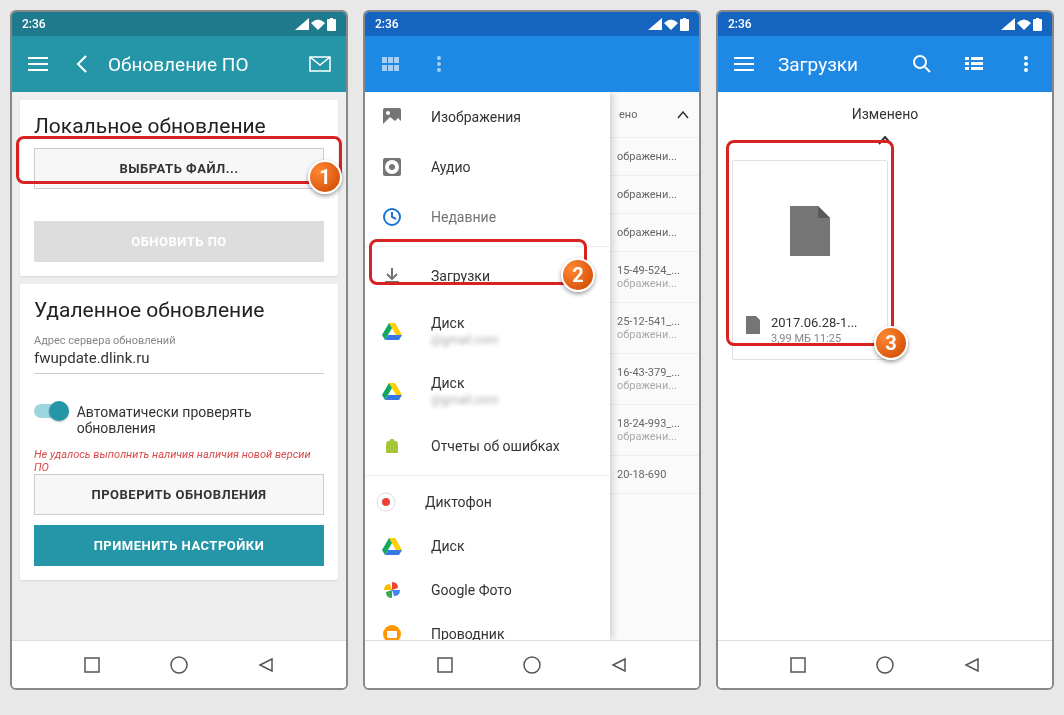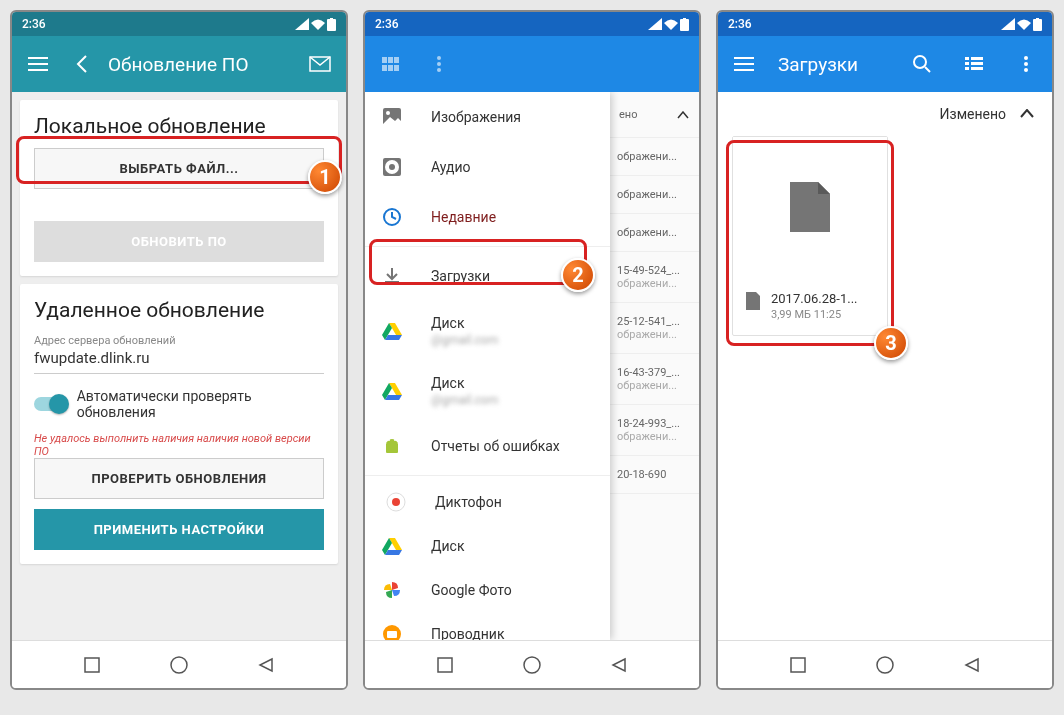--- a/index.html
+++ b/index.html
@@ -16,39 +16,39 @@
   .icon-btn { width: 36px; height: 36px; display: flex; align-items: center; justify-content: center; cursor: pointer; }
   .content { flex: 1; background: #eeeeee; overflow: hidden; position: relative; }
   .content.white { background: #fff; }
   .card { background: #fff; margin: 8px; padding: 14px; border-radius: 2px; box-shadow: 0 1px 2px rgba(0,0,0,0.1); }
   .card h2 { font-size: 21px; font-weight: 400; color: #222; margin-bottom: 10px; }
   .btn { width: 100%; padding: 12px; font-size: 13px; font-weight: 700; text-align: center; border: 1px solid #ccc; background: #f7f7f7; color: #333; cursor: pointer; letter-spacing: 0.5px; text-transform: uppercase; }
   .btn.disabled { background: #ddd; color: #fff; border-color: #ddd; }
   .btn.primary { background: #2596a8; color: #fff; border-color: #2596a8; }
   .small-label { font-size: 11px; color: #888; margin-top: 12px; margin-bottom: 2px; }
   .field-value { font-size: 15px; color: #333; border-bottom: 1px solid #ccc; padding-bottom: 6px; }
-  .toggle-row { display: flex; align-items: center; gap: 10px; margin-top: 14px; }
+  .toggle-row { display: flex; align-items: flex-start; gap: 10px; margin-top: 30px; }
   .toggle { width: 34px; height: 14px; background: #9dd6df; border-radius: 7px; position: relative; }
   .toggle::after { content: ''; position: absolute; width: 20px; height: 20px; background: #2596a8; border-radius: 50%; top: -3px; right: -2px; box-shadow: 0 1px 2px rgba(0,0,0,0.3); }
   .toggle-label { font-size: 14px; color: #333; }
   .error-text { font-size: 11px; color: #d84a4a; margin-top: 12px; font-style: italic; }
   .no-file { font-size: 14px; color: #777; margin-top: 8px; }
   .highlight { position: absolute; border: 3px solid #d82222; border-radius: 8px; pointer-events: none; }
   .marker { position: absolute; width: 34px; height: 34px; border-radius: 50%; background: radial-gradient(circle at 30% 30%, #ff8833, #cc4400); color: #fff; font-weight: bold; font-size: 20px; display: flex; align-items: center; justify-content: center; border: 2px solid #fff; box-shadow: 0 2px 4px rgba(0,0,0,0.4); z-index: 50; }
   .nav-bar { height: 48px; display: flex; justify-content: center; align-items: center; gap: 70px; background: #fff; border-top: 1px solid #ddd; }
   .drawer { width: 245px; height: 100%; background: #fff; box-shadow: 2px 0 8px rgba(0,0,0,0.2); }
   .drawer-item { display: flex; align-items: center; padding: 14px 16px; gap: 28px; cursor: pointer; }
   .drawer-item .dlabel { font-size: 14px; color: #333; }
   .drawer-item .dsub { font-size: 12px; color: #aaa; margin-top: 2px; filter: blur(2px); }
-  .drawer-item.active .dlabel { color: #7f1d1d; }
+  .drawer-item.active .dlabel { color: #737373; }
   .drawer-divider { height: 1px; background: #eee; margin: 4px 0; }
   .drawer-icon { width: 22px; height: 22px; display: flex; align-items: center; justify-content: center; }
   .bg-content { position: absolute; right: 0; top: 0; width: 90px; height: 100%; background: #fafafa; }
   .bg-item { padding: 12px 8px; font-size: 11px; color: #666; border-bottom: 1px solid #eee; overflow: hidden; }
-  .sort-header { display: flex; justify-content: flex-end; align-items: center; padding: 14px 18px; gap: 14px; }
+  .sort-header { display: flex; justify-content: flex-end; align-items: center; padding: 14px 18px; gap: 14px; flex-direction: column; }
   .sort-label { font-size: 14px; color: #333; }
   .file-tile { width: 156px; margin: 0 0 0 14px; background: #fff; border: 1px solid #e0e0e0; border-radius: 2px; }
   .file-preview { height: 140px; display: flex; align-items: center; justify-content: center; background: #fff; }
   .file-info { padding: 14px 12px; display: flex; gap: 10px; align-items: flex-start; }
   .file-name { font-size: 13px; color: #333; }
   .file-meta { font-size: 11px; color: #888; margin-top: 2px; }
   svg { display: block; }
 </style>
 </head>
 <body>
@@ -244,21 +244,21 @@
             <svg width="18" height="20" viewBox="0 0 18 20">
               <rect x="3" y="7" width="12" height="10" fill="#a4c639" rx="1"></rect>
               <path d="M3 7 Q9 -1 15 7 Z" fill="#a4c639"></path>
               <circle cx="6" cy="4" r="1" fill="#fff"></circle>
               <circle cx="12" cy="4" r="1" fill="#fff"></circle>
             </svg>
           </div>
         <div class="dlabel">Отчеты об ошибках</div>
       </div>
       <div class="drawer-divider"></div>
-      <div class="drawer-item" style="padding:11px 20px">
+      <div class="drawer-item" style="padding:11px 10px">
         <div class="drawer-icon">
             <svg width="20" height="20" viewBox="0 0 20 20">
               <circle cx="10" cy="10" r="9" fill="#fff" stroke="#ddd"></circle>
               <circle cx="10" cy="10" r="4" fill="#ea4335"></circle>
             </svg>
           </div>
         <div class="dlabel">Диктофон</div>
       </div>
       <div class="drawer-item" style="padding:11px 16px">
         <div class="drawer-icon">

